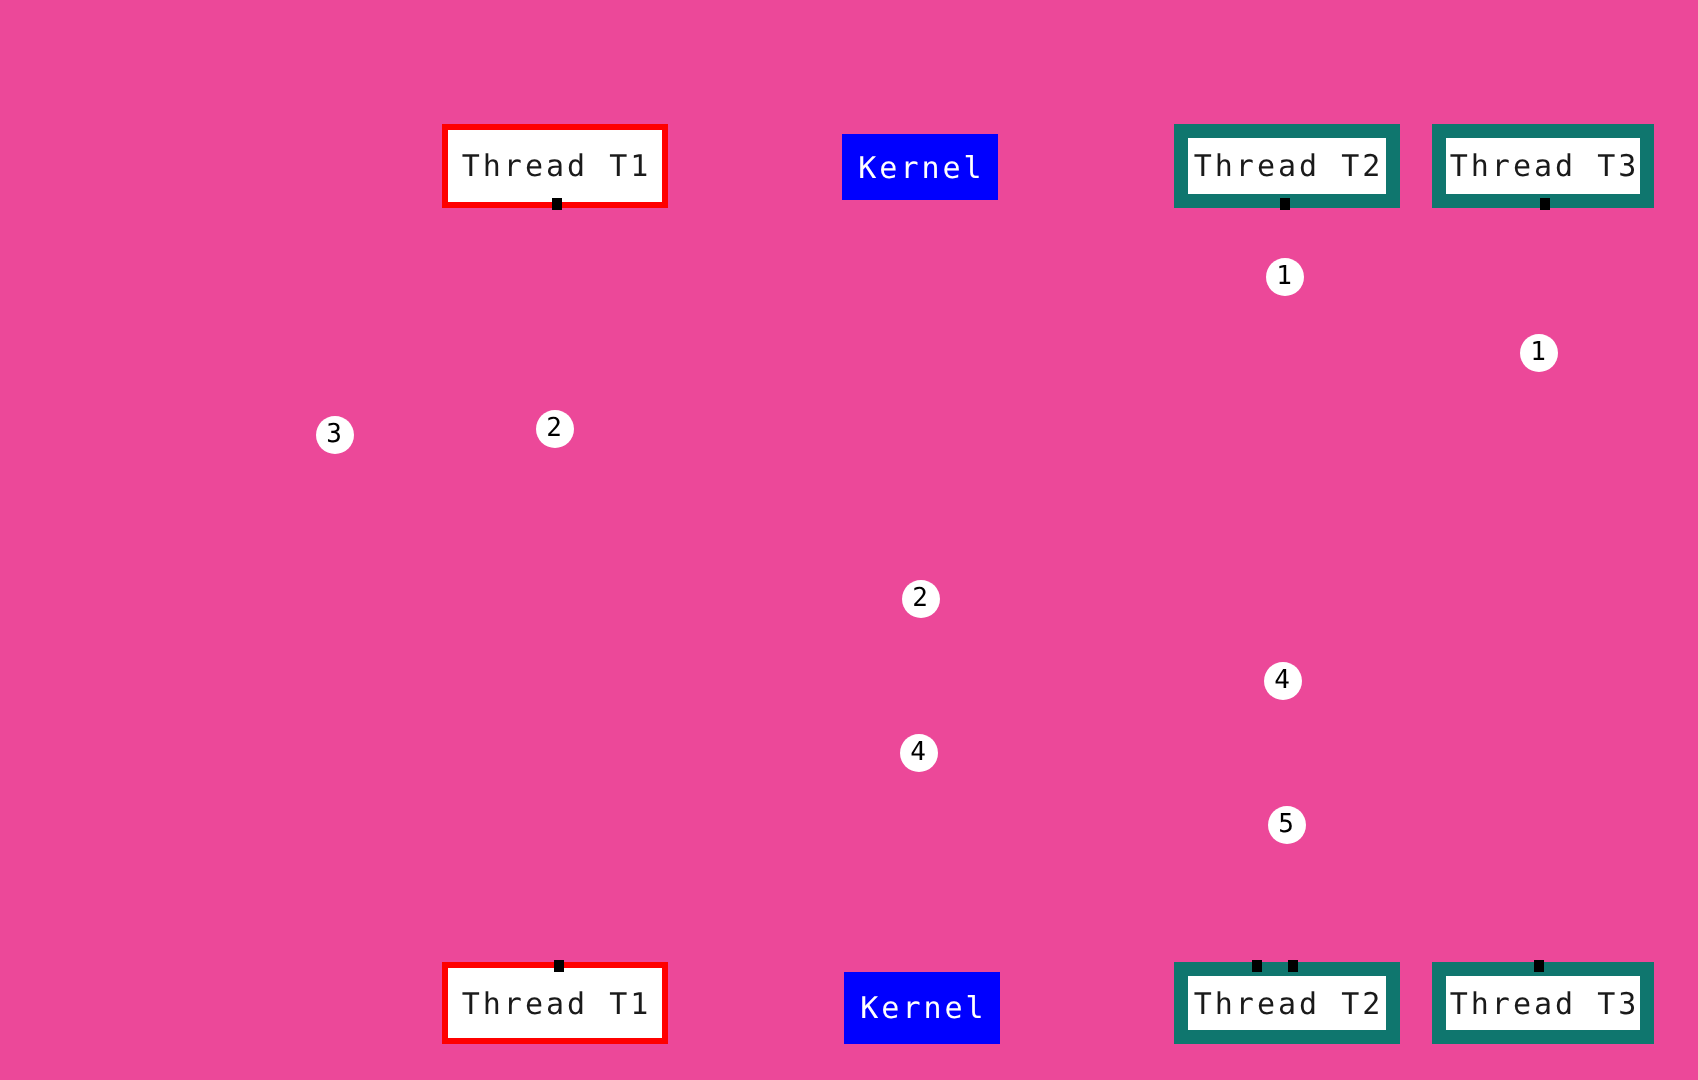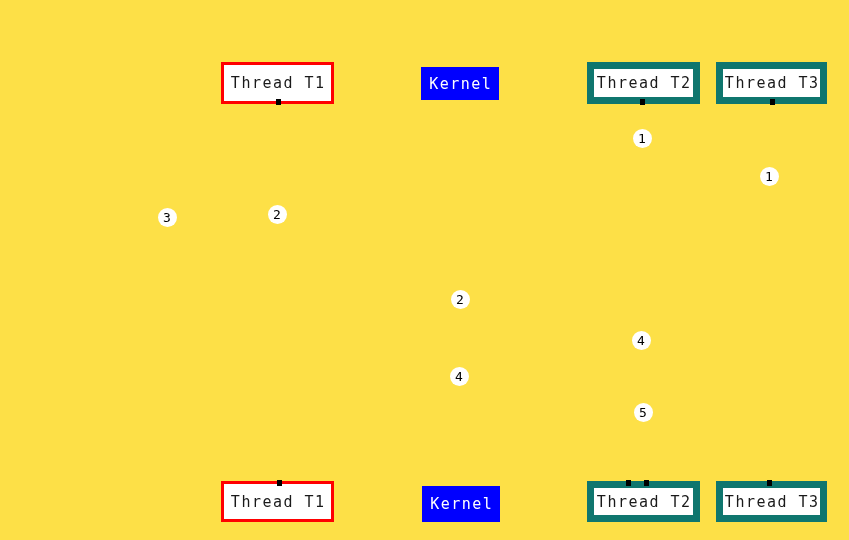--- a/index.html
+++ b/index.html
@@ -4,21 +4,21 @@
 <style>
   html, body {
     margin: 0;
     padding: 0;
     background: #000000;
   }
   #canvas {
     position: relative;
     width: 849px;
     height: 540px;
-    background: #fde047;
+    background: #ec4899;
     overflow: hidden;
     font-family: "DejaVu Sans Mono", "Liberation Mono", monospace;
   }
   .actor {
     position: absolute;
     box-sizing: border-box;
     display: flex;
     align-items: center;
     justify-content: center;
     background: #ffffff;

